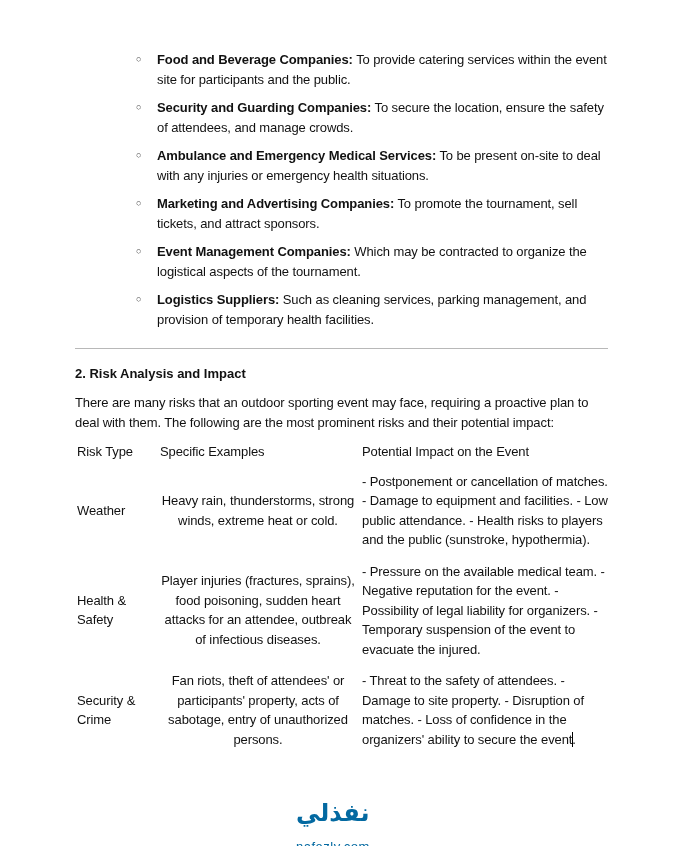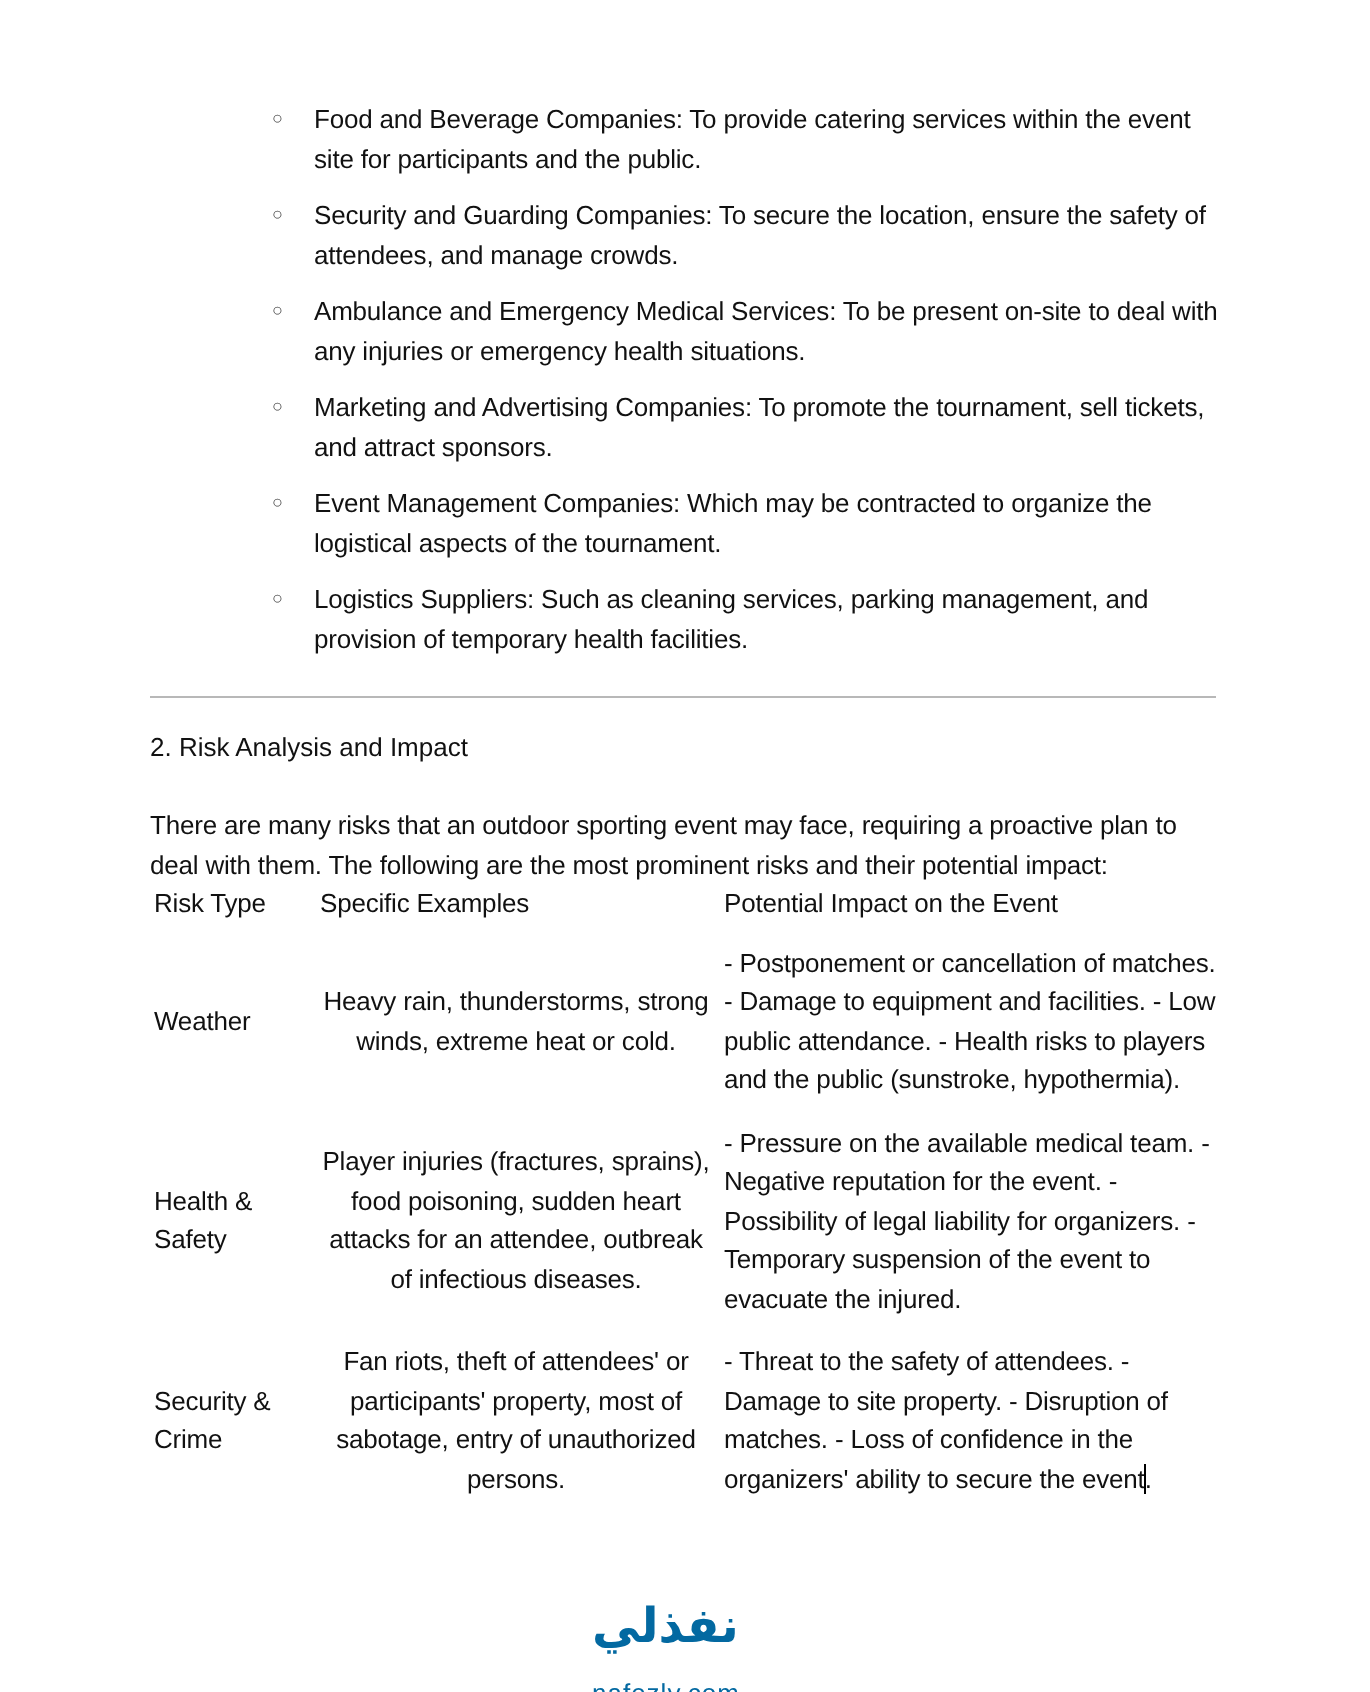--- a/index.html
+++ b/index.html
@@ -5,24 +5,24 @@
   html, body { margin: 0; padding: 0; background: #ffffff; }
   body {
     width: 685px; height: 846px; position: relative; overflow: hidden;
     font-family: "Liberation Sans", sans-serif; color: #111111;
     font-size: 13px;
   }
   .page { position: absolute; left: 0; top: 0; width: 685px; height: 846px; }
   ul.sublist { list-style: none; margin: 0; padding: 0; position: absolute; left: 136px; top: 50px; width: 480px; }
   ul.sublist li { position: relative; padding-left: 21px; line-height: 19.5px; margin-bottom: 9px; letter-spacing: -0.1px; }
   ul.sublist li .bullet { position: absolute; left: 0; top: 0; font-size: 9px; color: #444; }
-  ul.sublist li b { font-weight: normal; margin-top: 36px; }
+  ul.sublist li b { font-weight: bold; margin-top: 36px; }
   .rule { position: absolute; left: 75px; top: 348px; width: 533px; height: 0; border-top: 1.5px solid #b8b8b8; }
-  .heading { position: absolute; left: 75px; top: 364px; font-weight: normal; font-size: 13px; line-height: 19px; }
-  .intro { position: absolute; left: 75px; top: 403px; width: 535px; line-height: 19.5px; letter-spacing: -0.1px; }
+  .heading { position: absolute; left: 75px; top: 364px; font-weight: bold; font-size: 13px; line-height: 19px; }
+  .intro { position: absolute; left: 75px; top: 393px; width: 535px; line-height: 19.5px; letter-spacing: -0.1px; }
   table.risk { position: absolute; left: 74px; top: 442px; border-collapse: collapse; font-size: 13px; }
   table.risk td, table.risk th { padding: 0 3px; vertical-align: middle; text-align: left; line-height: 19.5px; font-weight: normal; letter-spacing: -0.1px; }
   table.risk th { padding-bottom: 10px; }
   table.risk td { padding-bottom: 12px; }
   table.risk td.type { font-weight: normal; width: 77px; }
   table.risk td.ex { width: 196px; text-align: center; }
   table.risk td.imp { width: 246px; }
   .caret { display: inline-block; width: 1px; height: 15px; background: #000; vertical-align: -3px; margin: 0 -1px 0 0; }
   .watermark { position: absolute; left: 296px; top: 800px; width: 95px; text-align: left; color: #0369a1; }
   .watermark .ar { font-size: 24px; font-weight: bold; line-height: 26px; font-family: "DejaVu Sans", sans-serif; }
@@ -61,21 +61,21 @@
         <td class="ex">Heavy rain, thunderstorms, strong winds, extreme heat or cold.</td>
         <td class="imp">- Postponement or cancellation of matches. - Damage to equipment and facilities. - Low public attendance. - Health risks to players and the public (sunstroke, hypothermia).</td>
       </tr>
       <tr>
         <td class="type">Health &amp; Safety</td>
         <td class="ex">Player injuries (fractures, sprains), food poisoning, sudden heart attacks for an attendee, outbreak of infectious diseases.</td>
         <td class="imp">- Pressure on the available medical team. - Negative reputation for the event. - Possibility of legal liability for organizers. - Temporary suspension of the event to evacuate the injured.</td>
       </tr>
       <tr>
         <td class="type">Security &amp; Crime</td>
-        <td class="ex">Fan riots, theft of attendees' or participants' property, most of sabotage, entry of unauthorized persons.</td>
+        <td class="ex">Fan riots, theft of attendees' or participants' property, acts of sabotage, entry of unauthorized persons.</td>
         <td class="imp"><span>- Threat to the safety of attendees. - Damage to site property. - Disruption of matches. - Loss of confidence in the organizers' ability to secure the event</span><span class="caret"></span><span>.</span></td>
       </tr>
     </tbody>
   </table>
 
   <div class="watermark">
     <div class="ar">نفذلي</div>
     <div class="lat">nafezly.com</div>
   </div>
 

